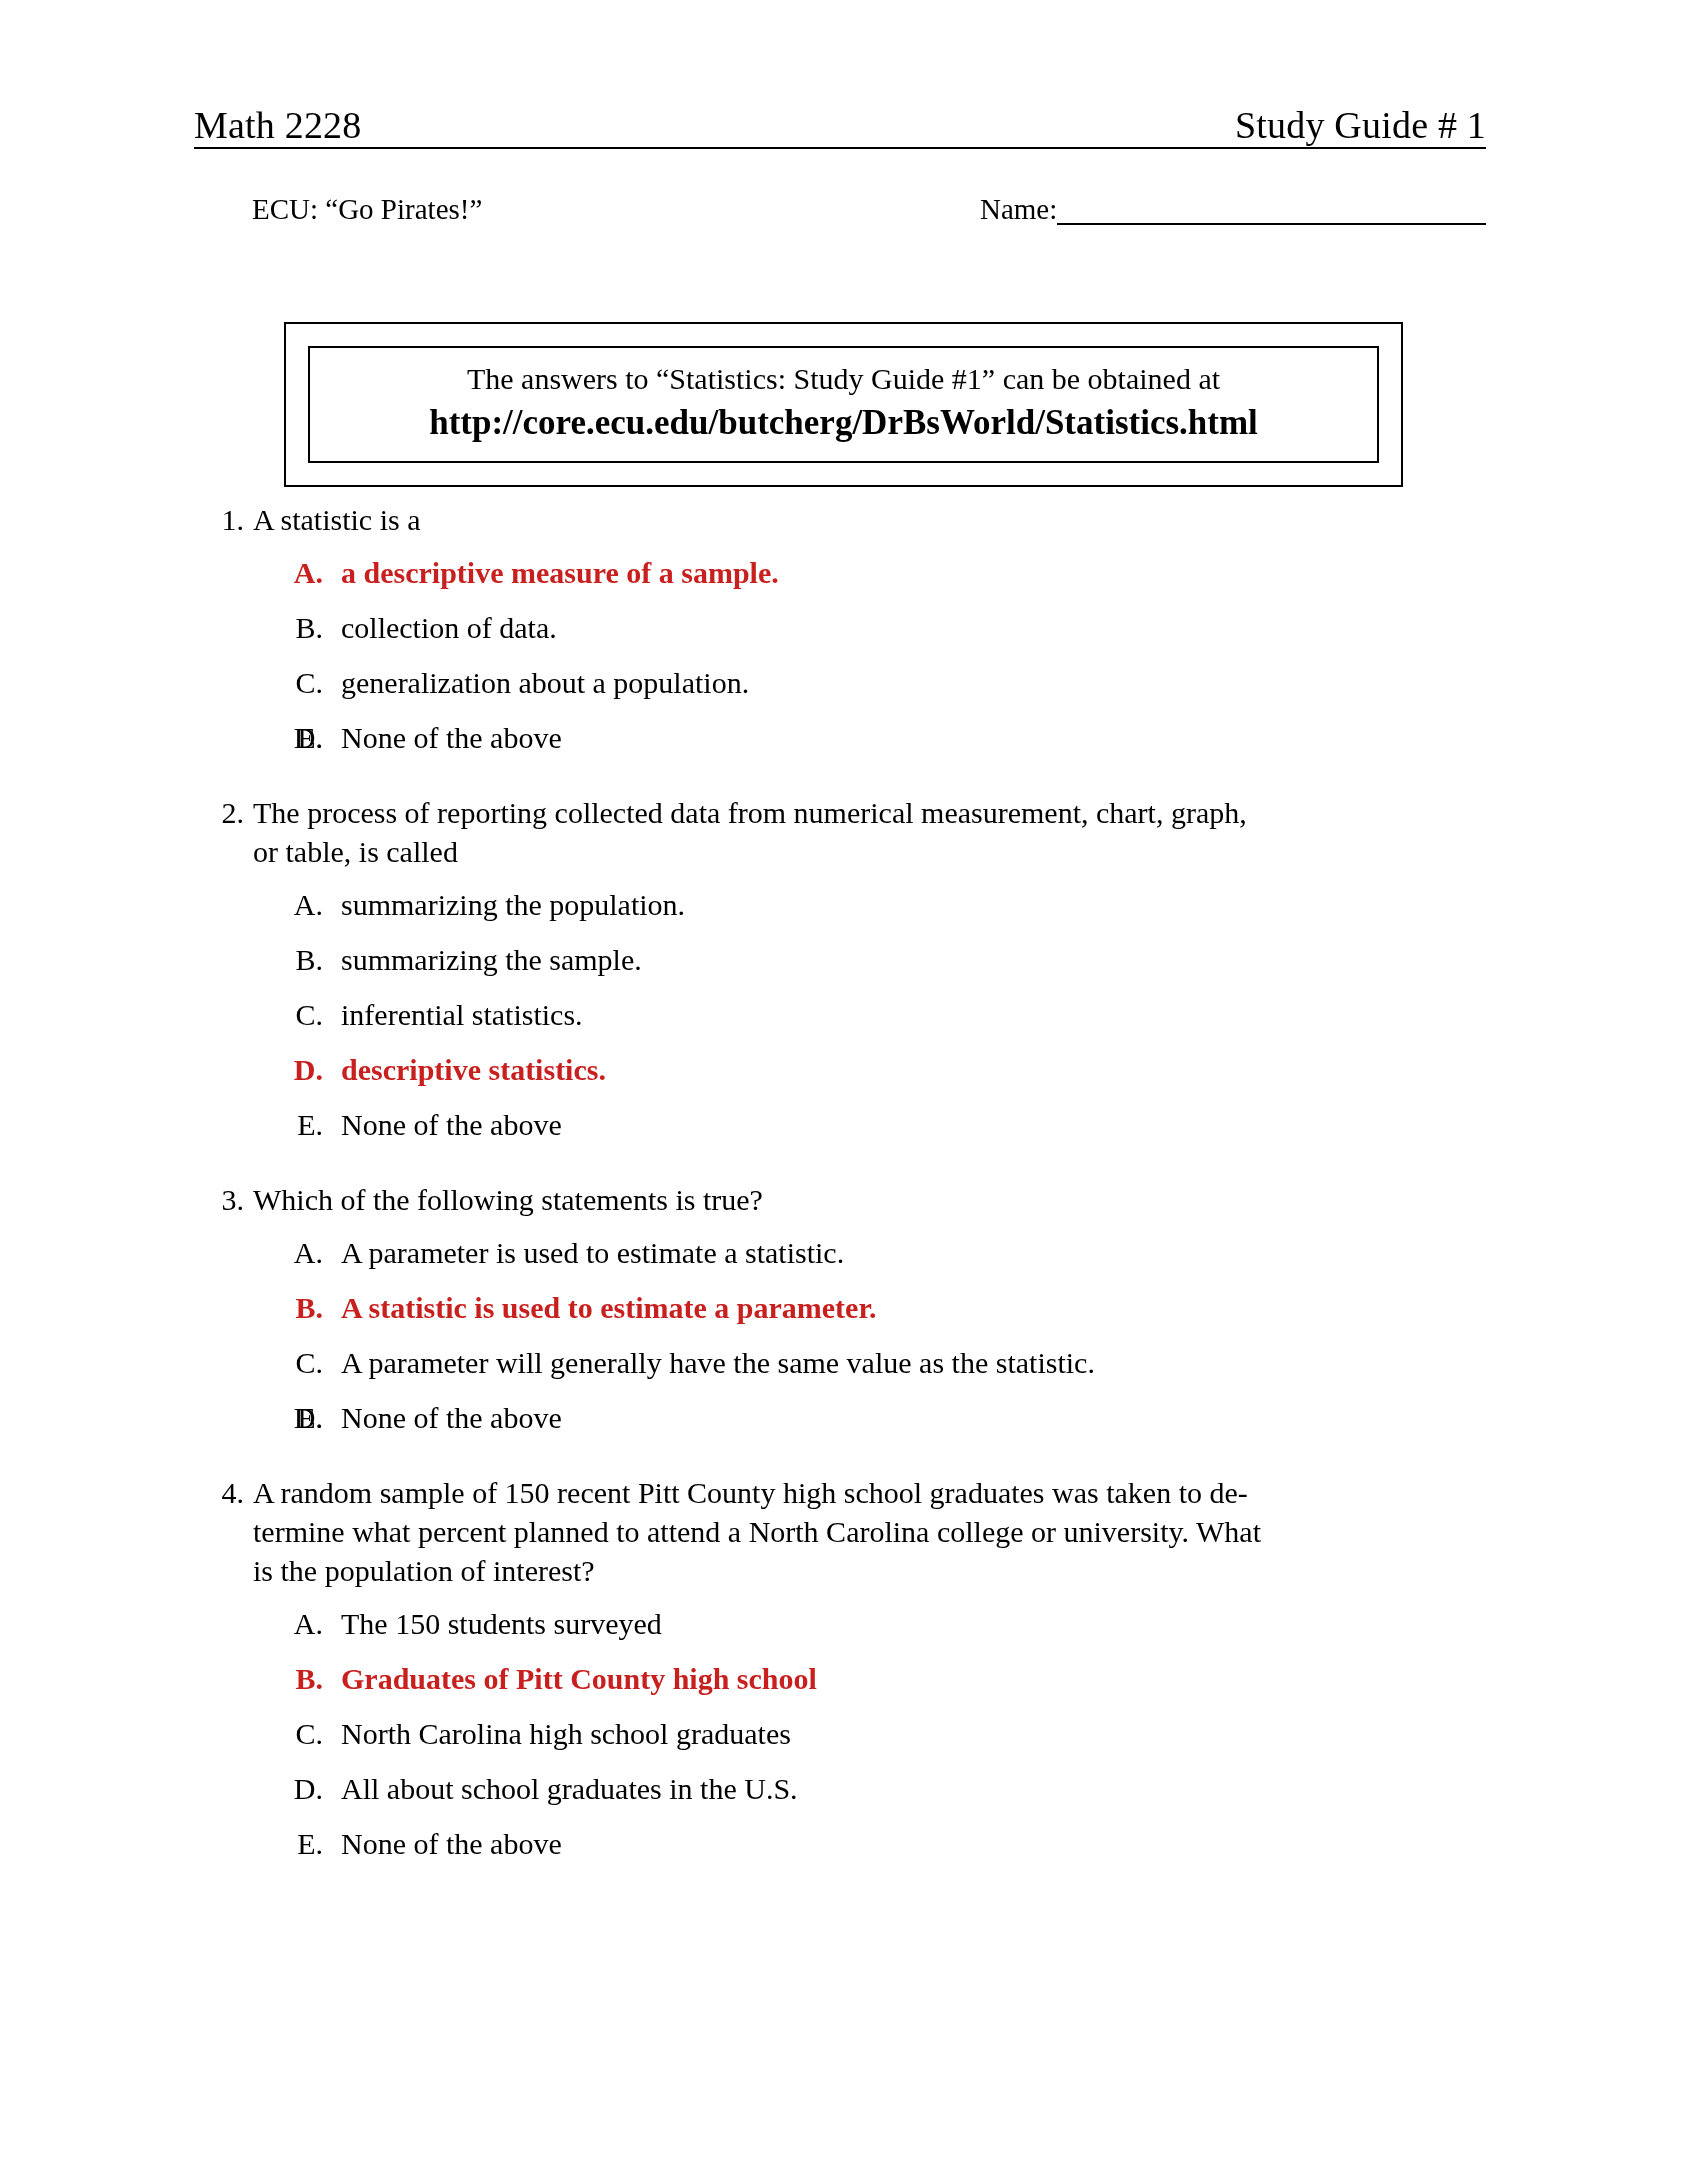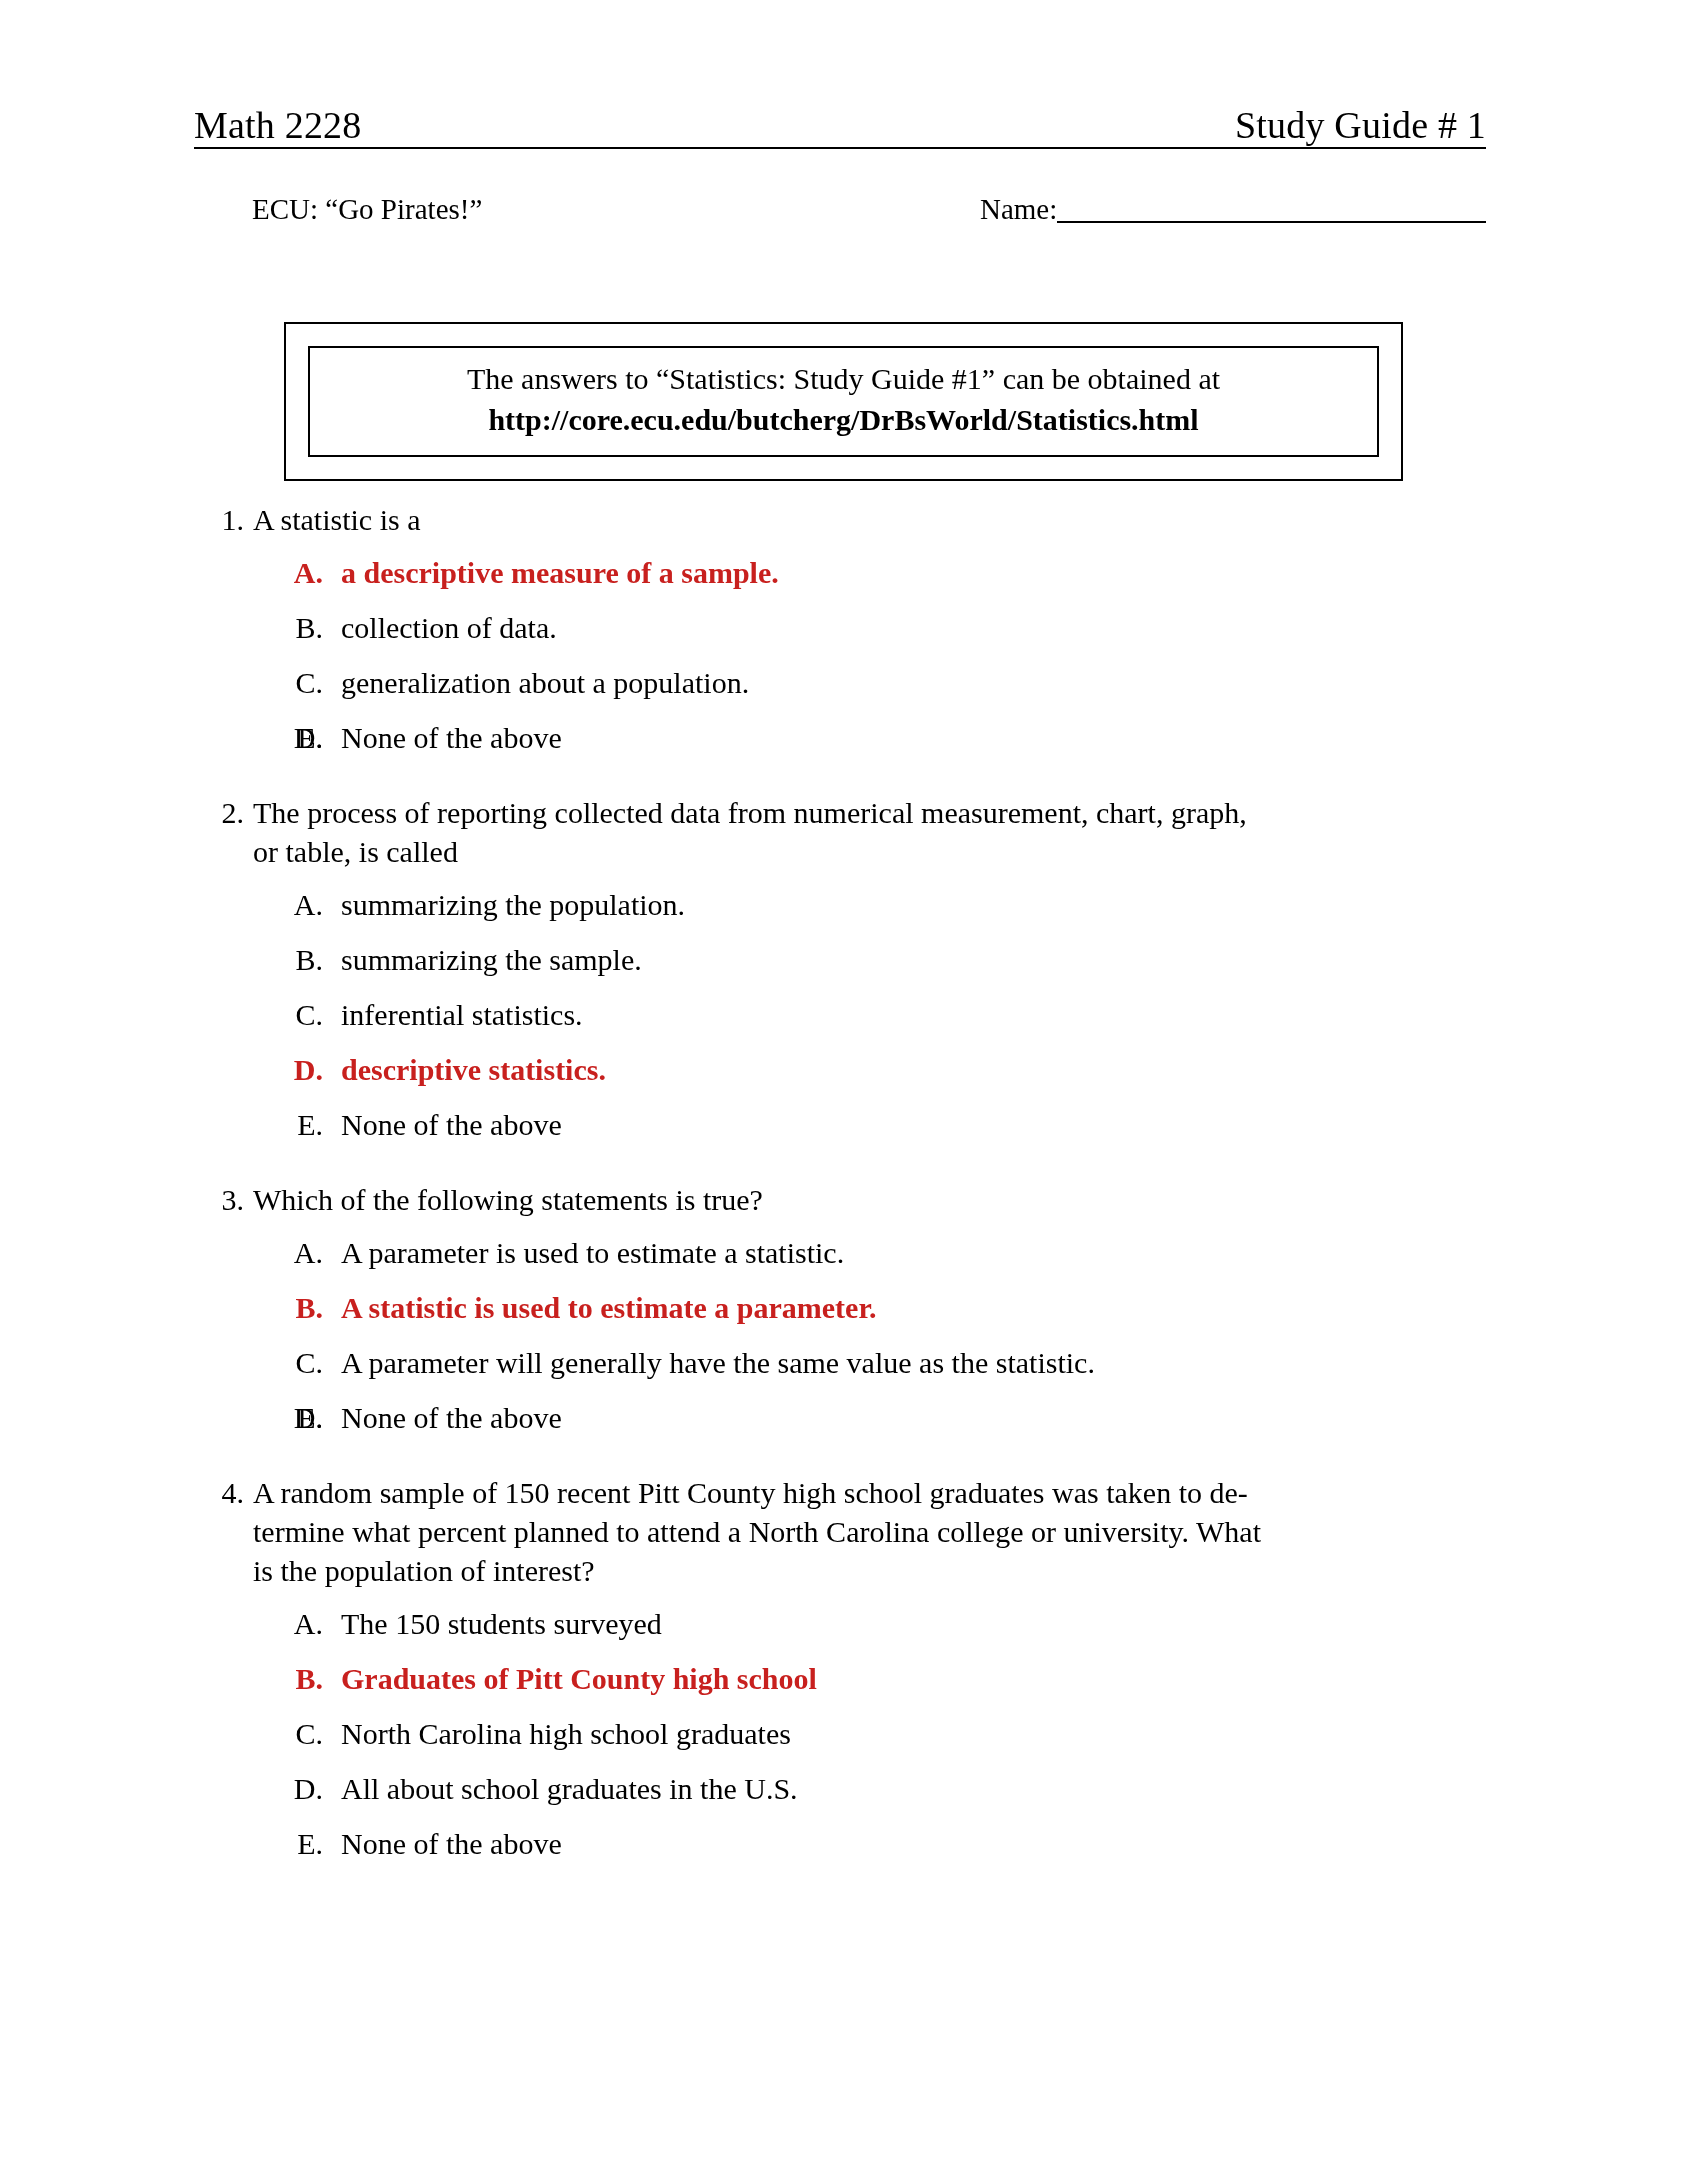--- a/index.html
+++ b/index.html
@@ -66,21 +66,21 @@
   }
   .idline-ecu {
     white-space: nowrap;
   }
   .name-wrap {
     position: absolute;
     left: 980px;
     top: 193px;
     width: 506px;
     display: flex;
-    align-items: flex-start;
+    align-items: center;
     font-size: 29px;
   }
   .name-label {
     white-space: nowrap;
   }
   .name-blank {
     flex: 1 1 auto;
     border-bottom: 2px solid #000000;
     height: 28px;
   }
@@ -101,21 +101,21 @@
     padding: 13px 10px 16px 10px;
     text-align: center;
     box-sizing: border-box;
   }
   .notice-line1 {
     font-size: 30px;
     line-height: 1.2;
     white-space: nowrap;
   }
   .notice-line2 {
-    font-size: 30px;
+    font-size: 35px;
     font-weight: bold;
     line-height: 1.25;
     white-space: nowrap;
     margin-top: 4px;
   }
 
   
   .questions {
     position: absolute;
     left: 194px;

